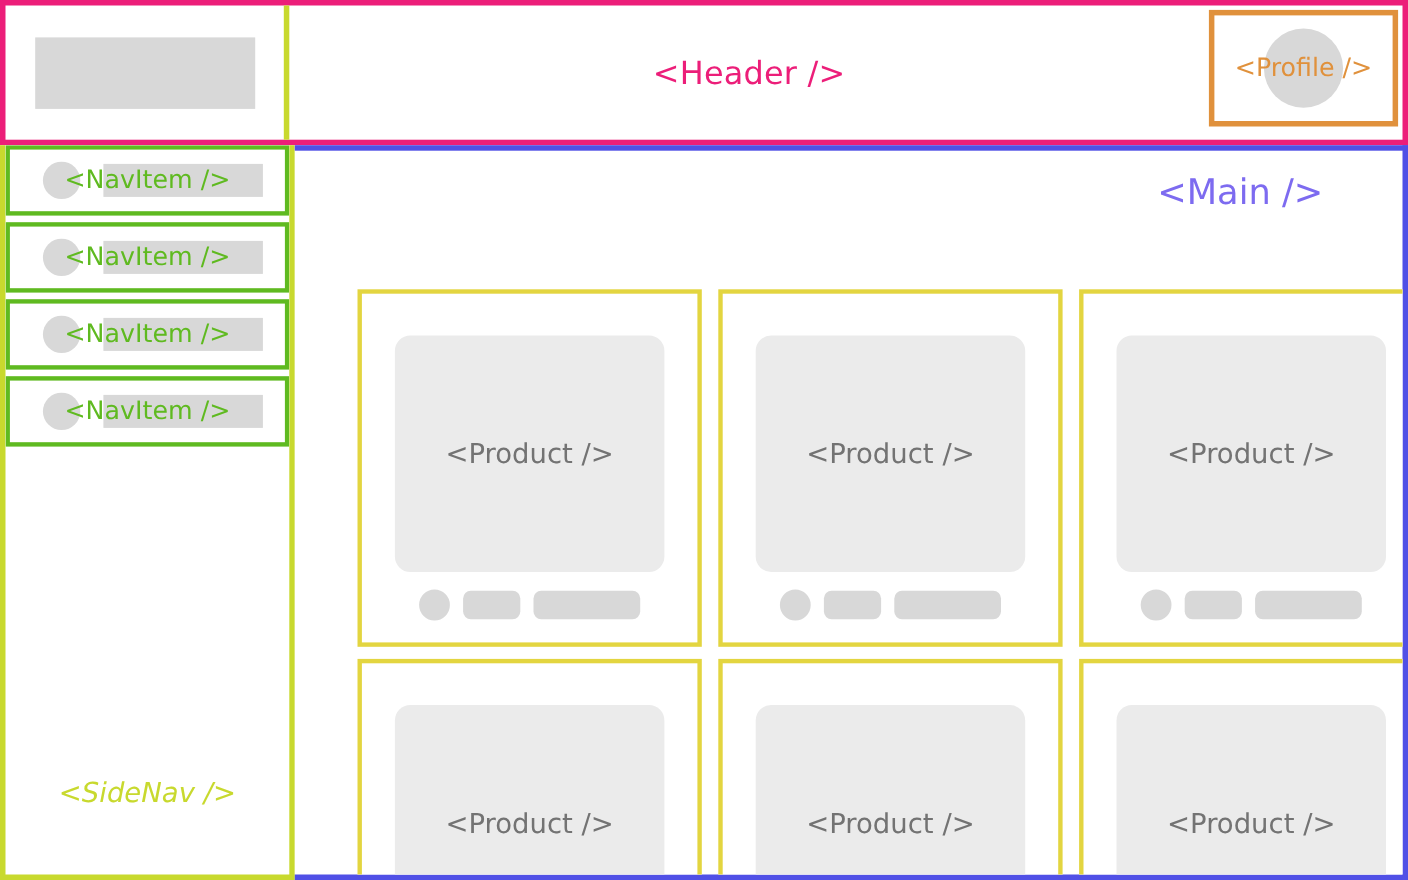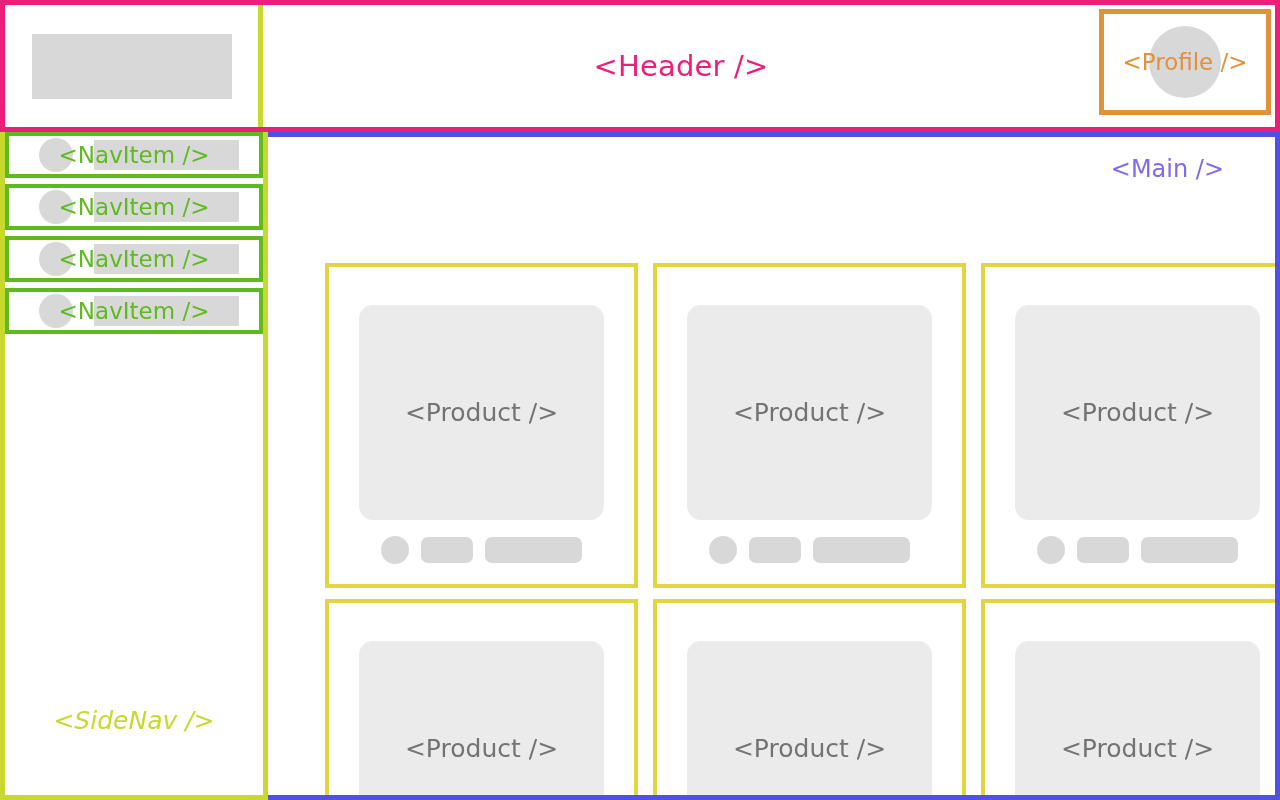--- a/index.html
+++ b/index.html
@@ -112,21 +112,21 @@
     overflow: hidden;
   }
 
   .nav-list {
     display: flex;
     flex-direction: column;
     padding-top: 0px;
   }
 
   .nav-item {
-    height: 46px;
+    height: 64px;
     border: 4px solid #5fba20;
     background: #ffffff;
     display: flex;
     align-items: center;
     position: relative;
     margin-bottom: 6px;
     padding-left: 30px;
   }
 
   .nav-item:first-child { margin-top: 0; }
@@ -187,23 +187,23 @@
     border-left: none;
     background: #ffffff;
     position: relative;
     overflow: hidden;
     min-width: 0;
   }
 
   .main-label {
     position: absolute;
     top: 18px;
-    right: 51px;
+    right: 72px;
     color: #7d6bf0;
-    font-size: 24px;
+    font-size: 32px;
     white-space: nowrap;
     z-index: 3;
   }
 
   .product-grid {
     position: absolute;
     top: 126px;
     left: 57px;
     right: 0;
     bottom: 0;

